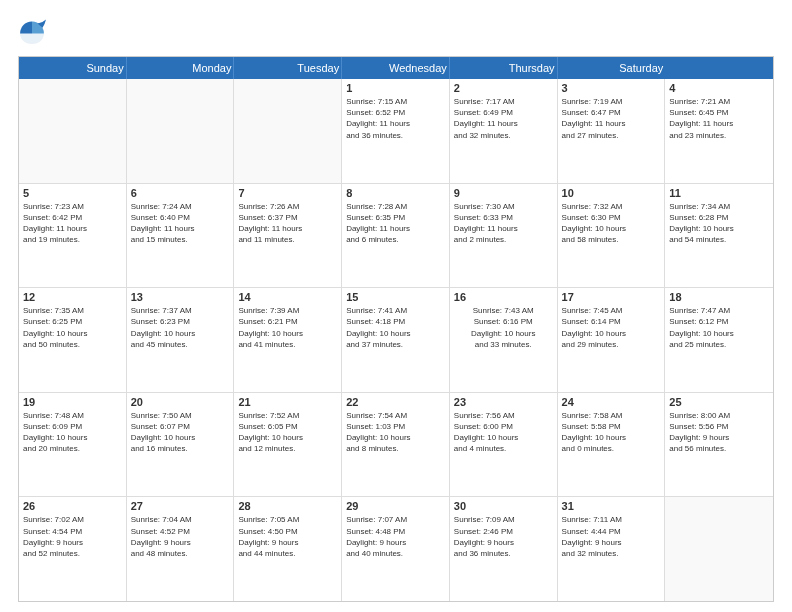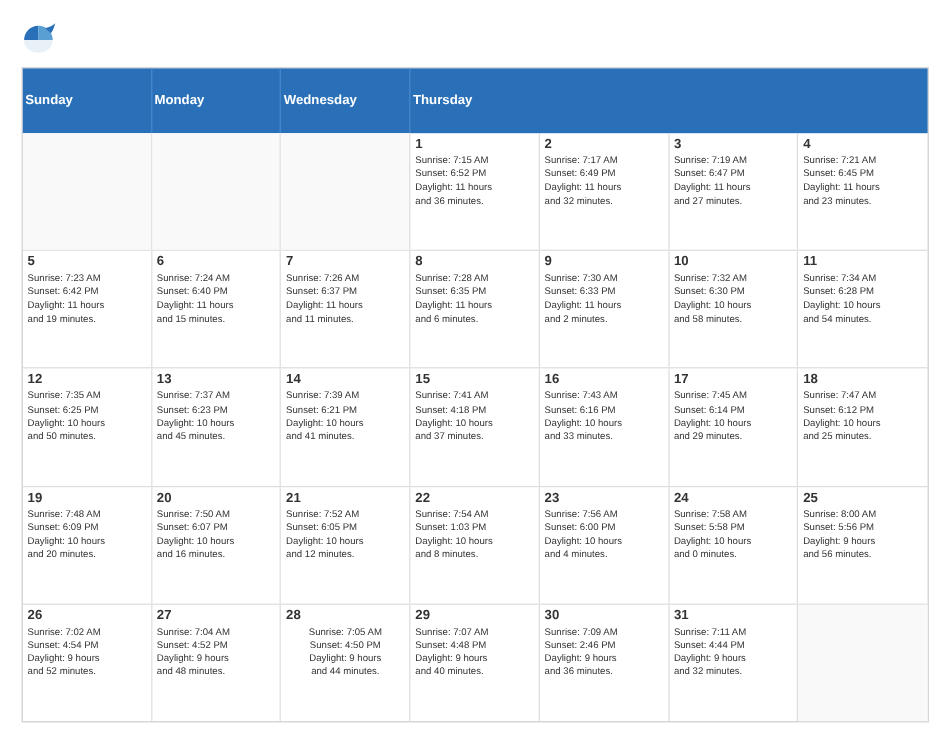--- a/index.html
+++ b/index.html
@@ -58,23 +58,23 @@
       border: 1px solid #ccc;
     }
     .cal-header {
       display: grid;
       grid-template-columns: repeat(7, 1fr);
       background: #2970b8;
     }
     .cal-header-cell {
       color: #fff;
       font-size: 11px;
-      font-weight: bold;
-      text-align: left;
-      padding: 21px 2px;
+      font-weight: normal;
+      text-align: right;
+      padding: 5px 2px;
       border-right: 1px solid #4a88cc;
     }
     .cal-header-cell:last-child { border-right: none; }
     .cal-body {
       flex: 1;
       display: flex;
       flex-direction: column;
     }
     .cal-row {
       flex: 1;
@@ -125,22 +125,24 @@
     <div class="title-block">
       <div class="title-month"></div>
       <div class="title-location"></div>
     </div>
   </div>
 
   <div class="calendar">
     <div class="cal-header">
       <div class="cal-header-cell">Sunday</div>
       <div class="cal-header-cell">Monday</div>
+      <div class="cal-header-cell">Tuesday</div>
       <div class="cal-header-cell">Wednesday</div>
       <div class="cal-header-cell">Thursday</div>
+      <div class="cal-header-cell">Saturday</div>
     </div>
     <div class="cal-body" id="cal-body">
     <div class="cal-row">
           <div class="cal-cell empty"></div>
           <div class="cal-cell empty"></div>
           <div class="cal-cell empty"></div>
           <div class="cal-cell">
             <span class="day-num">1</span>
             <div class="cell-info" style="white-space: pre-line;">Sunrise: 7:15 AM
 Sunset: 6:52 PM
@@ -244,21 +246,21 @@
           </div>
           <div class="cal-cell">
             <span class="day-num">15</span>
             <div class="cell-info" style="white-space: pre-line;">Sunrise: 7:41 AM
 Sunset: 4:18 PM
 Daylight: 10 hours
 and 37 minutes.</div>
           </div>
           <div class="cal-cell">
             <span class="day-num">16</span>
-            <div class="cell-info" style="white-space: pre-line;">Sunrise: 7:43 AM
+            <div class="cell-info" style="white-space: pre-line; text-align: center;">Sunrise: 7:43 AM
 Sunset: 6:16 PM
 Daylight: 10 hours
 and 33 minutes.</div>
           </div>
           <div class="cal-cell">
             <span class="day-num">17</span>
             <div class="cell-info" style="white-space: pre-line;">Sunrise: 7:45 AM
 Sunset: 6:14 PM
 Daylight: 10 hours
 and 29 minutes.</div>
@@ -332,21 +334,21 @@
           </div>
           <div class="cal-cell">
             <span class="day-num">27</span>
             <div class="cell-info" style="white-space: pre-line;">Sunrise: 7:04 AM
 Sunset: 4:52 PM
 Daylight: 9 hours
 and 48 minutes.</div>
           </div>
           <div class="cal-cell">
             <span class="day-num">28</span>
-            <div class="cell-info" style="white-space: pre-line; text-align: center;">Sunrise: 7:05 AM
+            <div class="cell-info" style="white-space: pre-line;">Sunrise: 7:05 AM
 Sunset: 4:50 PM
 Daylight: 9 hours
 and 44 minutes.</div>
           </div>
           <div class="cal-cell">
             <span class="day-num">29</span>
             <div class="cell-info" style="white-space: pre-line;">Sunrise: 7:07 AM
 Sunset: 4:48 PM
 Daylight: 9 hours
 and 40 minutes.</div>

